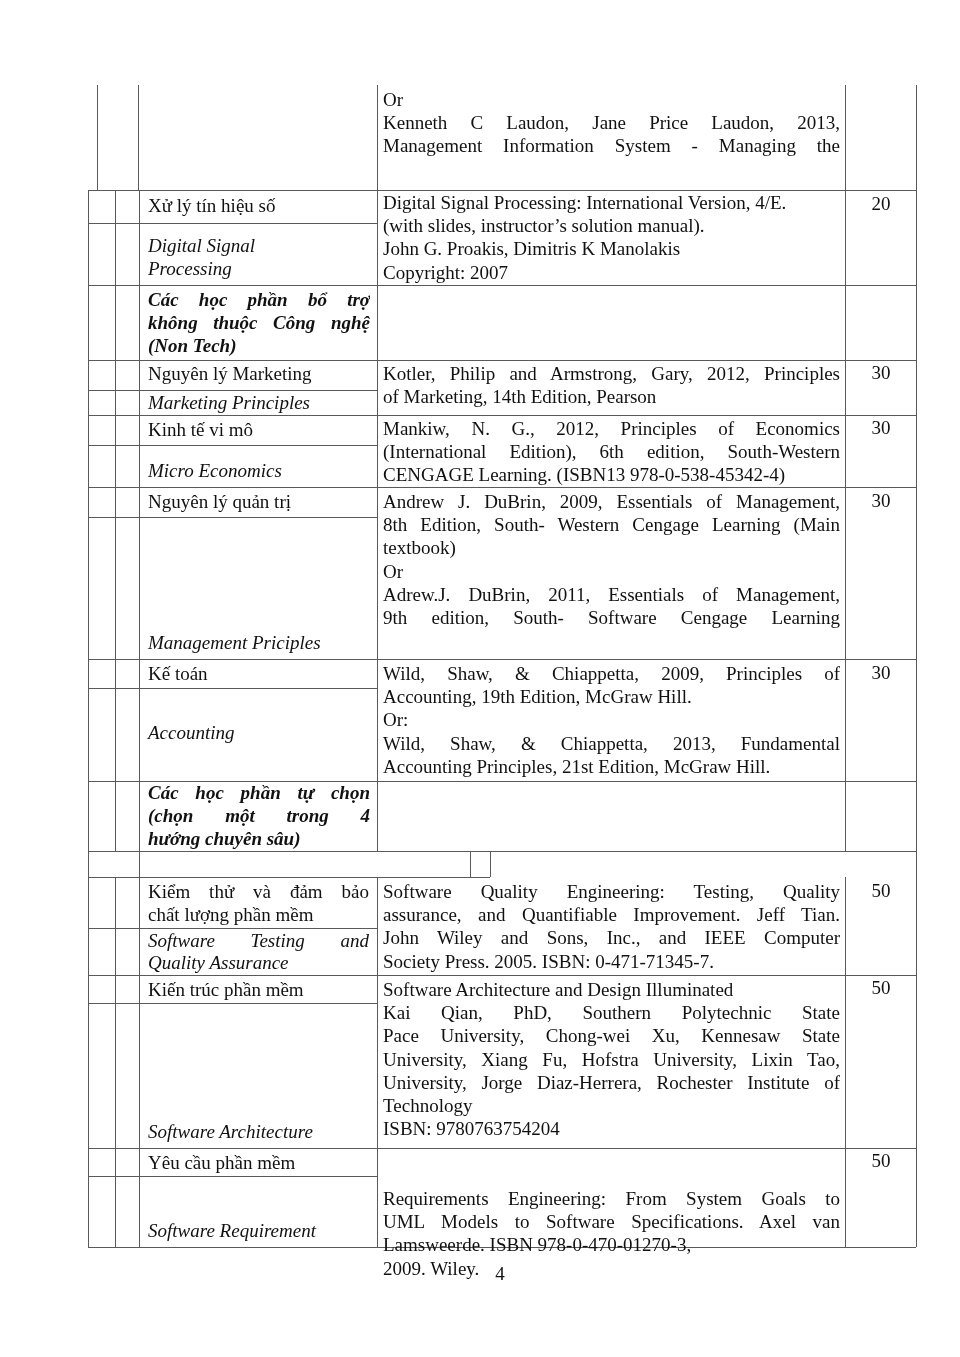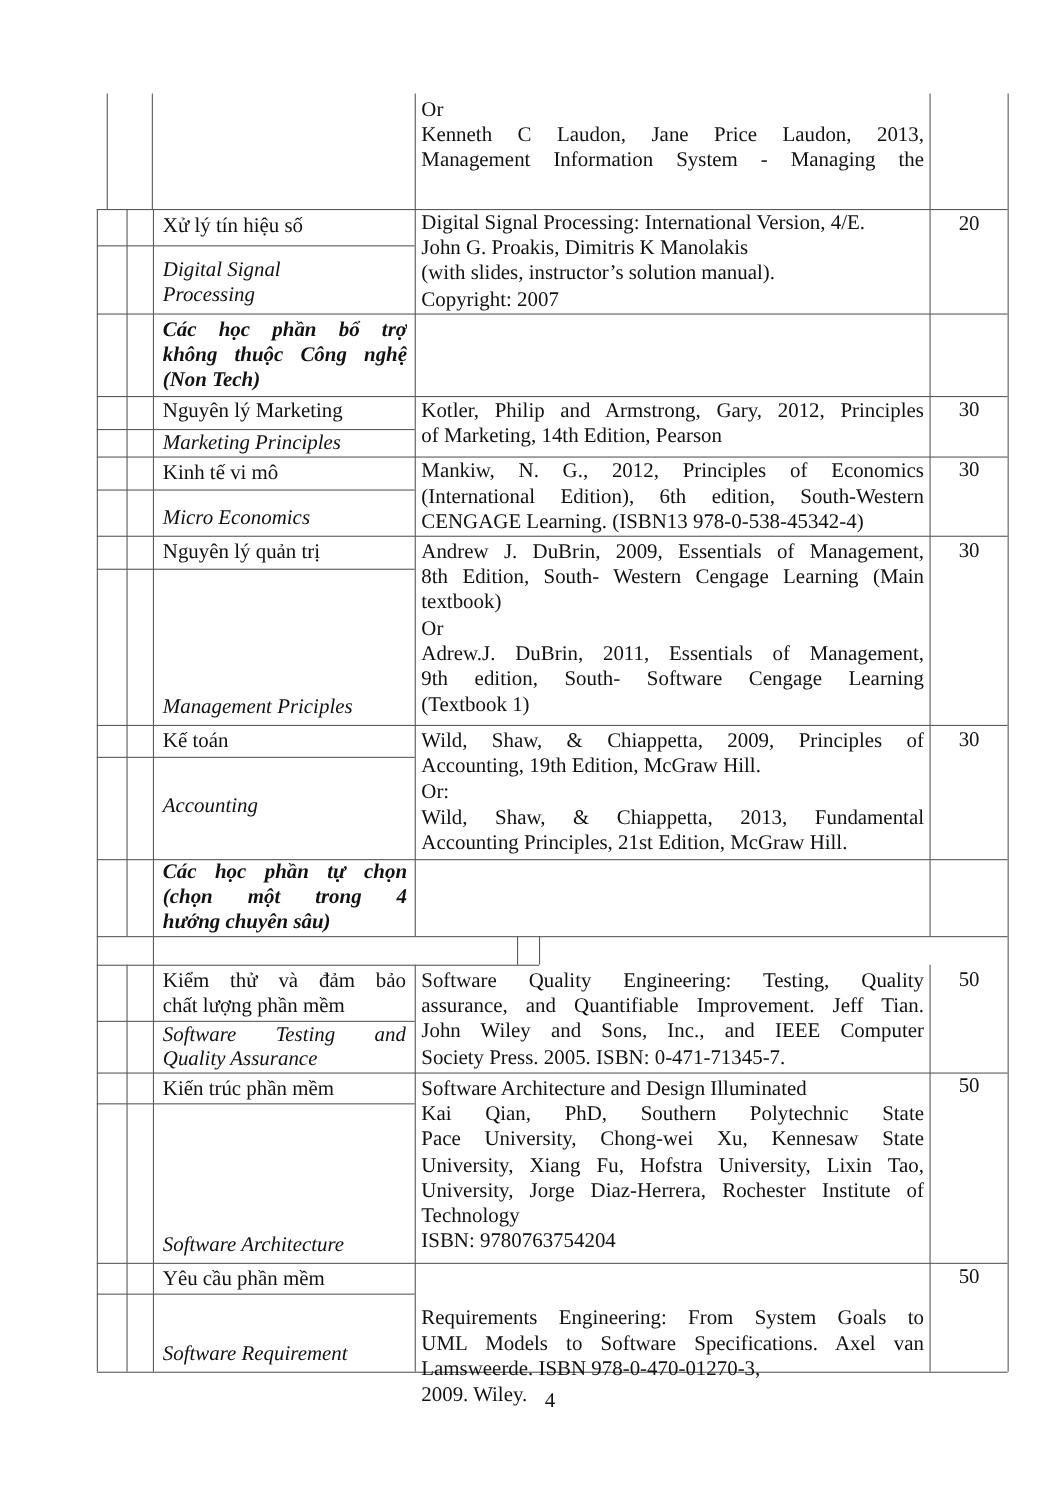--- a/index.html
+++ b/index.html
@@ -65,22 +65,22 @@
     <div class="ln jl">Management Information System - Managing the</div>
   </div>
 
   <div class="tb" style="left:148px; top:194px; width:221px;">Xử lý tín hiệu số</div>
   <div class="tb en" style="left:148px; top:234px; width:221px;">
     <div class="ln">Digital Signal</div>
     <div class="ln">Processing</div>
   </div>
   <div class="tb" style="left:383px; top:191px; width:457px;">
     <div class="ln">Digital Signal Processing: International Version, 4/E.</div>
+    <div class="ln">(with slides, instructor’s solution manual).</div>
     <div class="ln">John G. Proakis, Dimitris K Manolakis</div>
-    <div class="ln">(with slides, instructor’s solution manual).</div>
     <div class="ln">Copyright: 2007</div>
   </div>
   <div class="tb cr" style="left:846px; top:192px; width:70px;">20</div>
 
   <div class="tb hdr" style="left:148px; top:288px; width:222px;">
     <div class="ln jl">Các học phần bổ trợ</div>
     <div class="ln jl">không thuộc Công nghệ</div>
     <div class="ln">(Non Tech)</div>
   </div>
 
@@ -103,21 +103,20 @@
 
   <div class="tb" style="left:148px; top:490px; width:221px;">Nguyên lý quản trị</div>
   <div class="tb en" style="left:148px; top:631px; width:221px;">Management Priciples</div>
   <div class="tb" style="left:383px; top:490px; width:457px;">
     <div class="ln jl">Andrew J. DuBrin, 2009, Essentials of Management,</div>
     <div class="ln jl">8th Edition, South- Western Cengage Learning (Main</div>
     <div class="ln">textbook)</div>
     <div class="ln">Or</div>
     <div class="ln jl">Adrew.J. DuBrin, 2011, Essentials of Management,</div>
     <div class="ln jl">9th edition, South- Software Cengage Learning</div>
-    <div class="ln">(Textbook 1)</div>
   </div>
   <div class="tb cr" style="left:846px; top:489px; width:70px;">30</div>
 
   <div class="tb" style="left:148px; top:662px; width:221px;">Kế toán</div>
   <div class="tb en" style="left:148px; top:721px; width:221px;">Accounting</div>
   <div class="tb" style="left:383px; top:662px; width:457px;">
     <div class="ln jl">Wild, Shaw, &amp; Chiappetta, 2009, Principles of</div>
     <div class="ln">Accounting, 19th Edition, McGraw Hill.</div>
     <div class="ln">Or:</div>
     <div class="ln jl">Wild, Shaw, &amp; Chiappetta, 2013, Fundamental</div>

